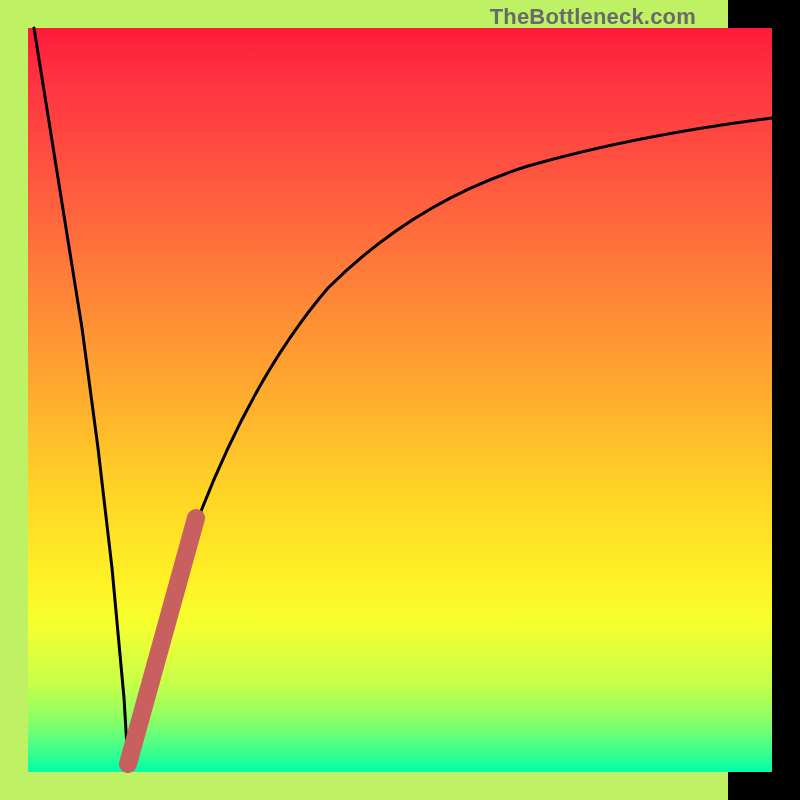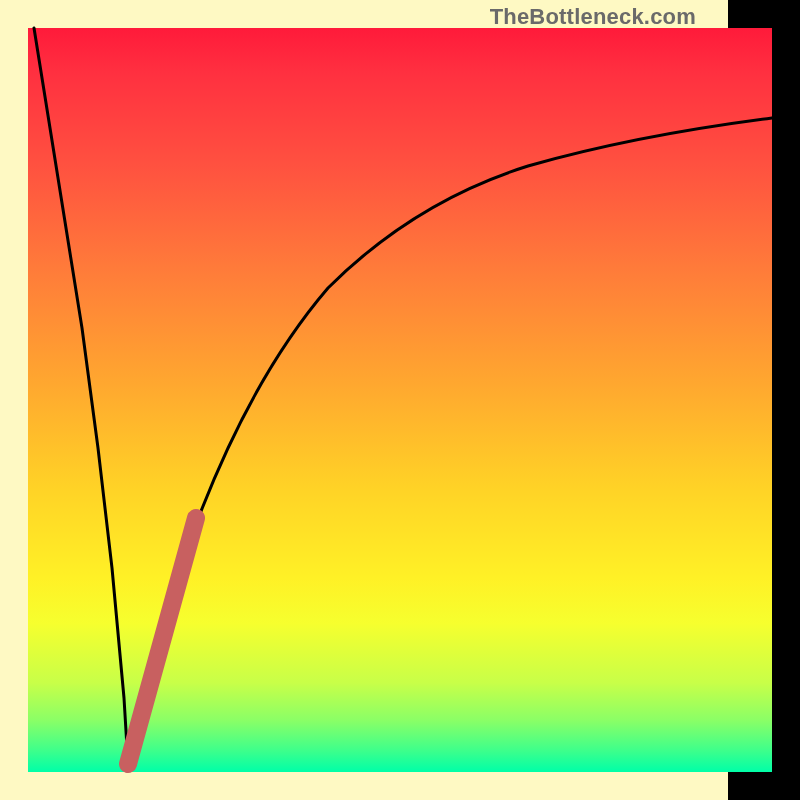--- a/index.html
+++ b/index.html
@@ -8,21 +8,21 @@
     background: #000;
     width: 800px;
     height: 800px;
     overflow: hidden;
     font-family: Arial, Helvetica, sans-serif;
   }
   .frame {
     position: relative;
     width: 728px;
     height: 800px;
-    background: #fef9c3;
+    background: #bef264;
   }
   .plot-area {
     position: absolute;
     left: 28px;
     top: 28px;
     width: 744px;
     height: 744px;
     background: linear-gradient(to bottom,
        #ff1a3a 0%,
        #ff3040 6%,

